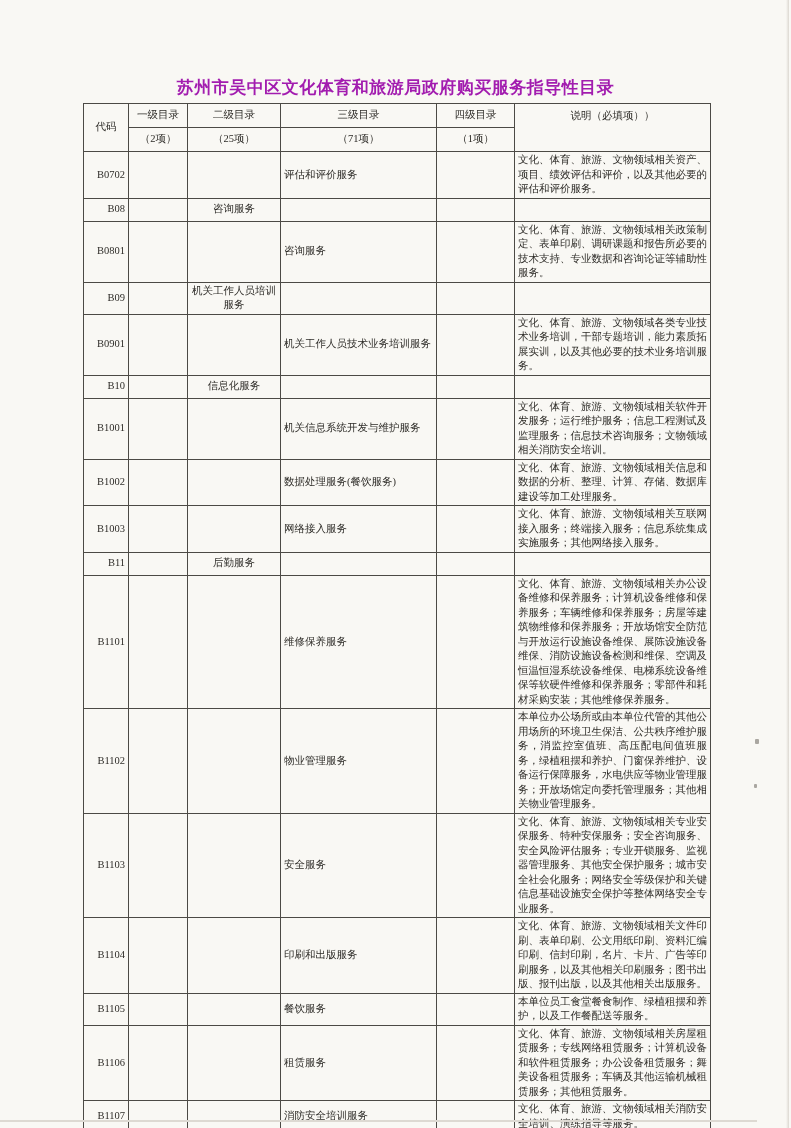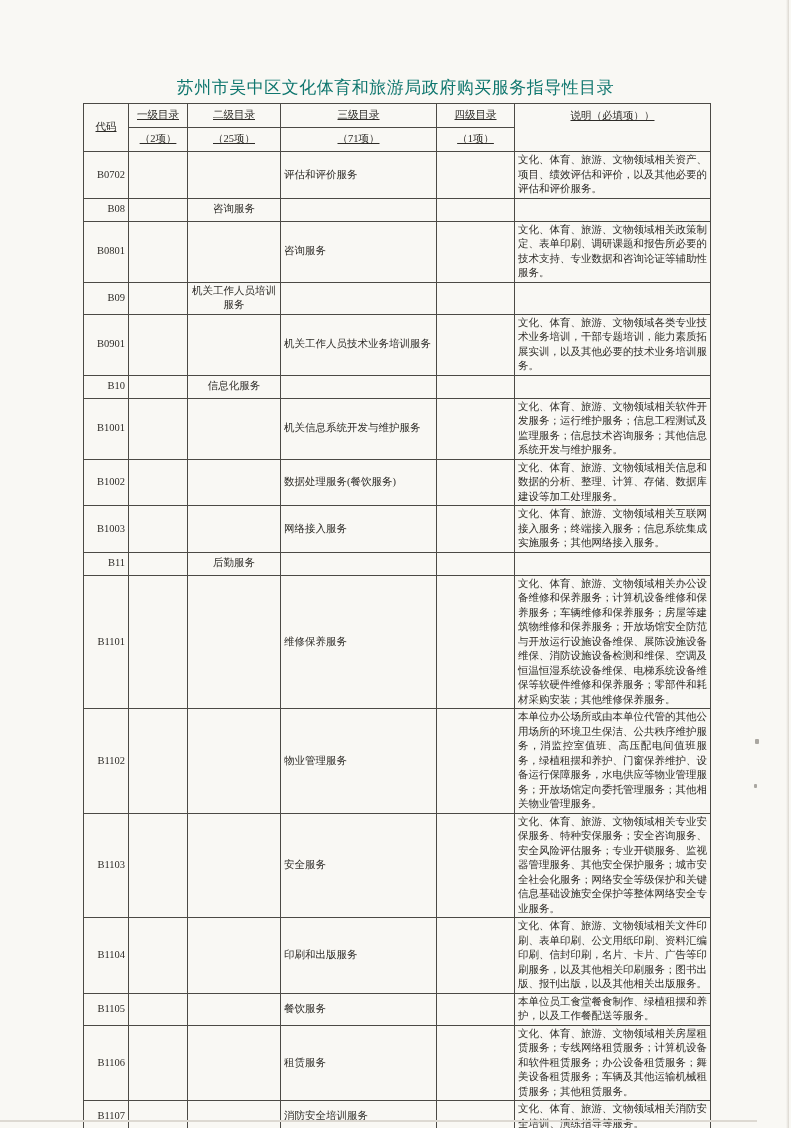--- a/index.html
+++ b/index.html
@@ -7,21 +7,21 @@
     width:791px; height:1128px;
     background:#f9f8f4;
     position:relative;
     overflow:hidden;
     font-family:"Liberation Serif","DejaVu Serif",serif;
     color:#2e2c28;
   }
   .page-title {
     position:absolute; top:76px; left:0; width:791px;
     text-align:center;
-    font-size:17px; font-weight:normal; color:#0f766e;
+    font-size:17px; font-weight:bold; color:#a21caf;
     letter-spacing:0.5px;
     margin:0;
   }
   table.catalog {
     position:absolute; left:83px; top:103px;
     width:627px;
     border-collapse:collapse;
     table-layout:fixed;
     background:transparent;
   }
@@ -29,21 +29,21 @@
     border:1px solid #4c4a45;
     font-weight:normal;
     font-size:10.5px;
     line-height:14.5px;
     color:#2e2c28;
     padding:1px 3px;
     vertical-align:middle;
     overflow:hidden;
     word-break:break-all;
   }
-  .catalog thead th { text-align:center; height:21px; padding:1px 2px;text-decoration:underline; }
+  .catalog thead th { text-align:center; height:21px; padding:1px 2px; }
   .catalog th.desc-head { vertical-align:top; padding-top:5px;margin-left:22px; }
   .col-code   { width:45px; }
   .col-l1     { width:59px; }
   .col-l2     { width:93px; }
   .col-l3     { width:156px; }
   .col-l4     { width:78px; }
   .col-desc   { width:196px; }
   .cell-code  { text-align:right; }
   tr.section-row { height:23px; }
   tr.section-row .cell-code { text-align:right; padding-left:1px; }
@@ -143,21 +143,21 @@
           <td class="cell-l3"></td>
           <td class="cell-l4"></td>
           <td class="cell-desc"></td>
         </tr>
         <tr>
           <td class="cell-code">B1001</td>
           <td class="cell-l1"></td>
           <td class="cell-l2"></td>
           <td class="cell-l3">机关信息系统开发与维护服务</td>
           <td class="cell-l4"></td>
-          <td class="cell-desc">文化、体育、旅游、文物领域相关软件开发服务；运行维护服务；信息工程测试及监理服务；信息技术咨询服务；其他信息系统开发与维护服务。</td>
+          <td class="cell-desc">文化、体育、旅游、文物领域相关软件开发服务；运行维护服务；信息工程测试及监理服务；信息技术咨询服务；文物领域相关消防安全培训。</td>
         </tr>
         <tr>
           <td class="cell-code">B1002</td>
           <td class="cell-l1"></td>
           <td class="cell-l2"></td>
           <td class="cell-l3">数据处理服务(餐饮服务)</td>
           <td class="cell-l4"></td>
           <td class="cell-desc">文化、体育、旅游、文物领域相关信息和数据的分析、整理、计算、存储、数据库建设等加工处理服务。</td>
         </tr>
         <tr>

